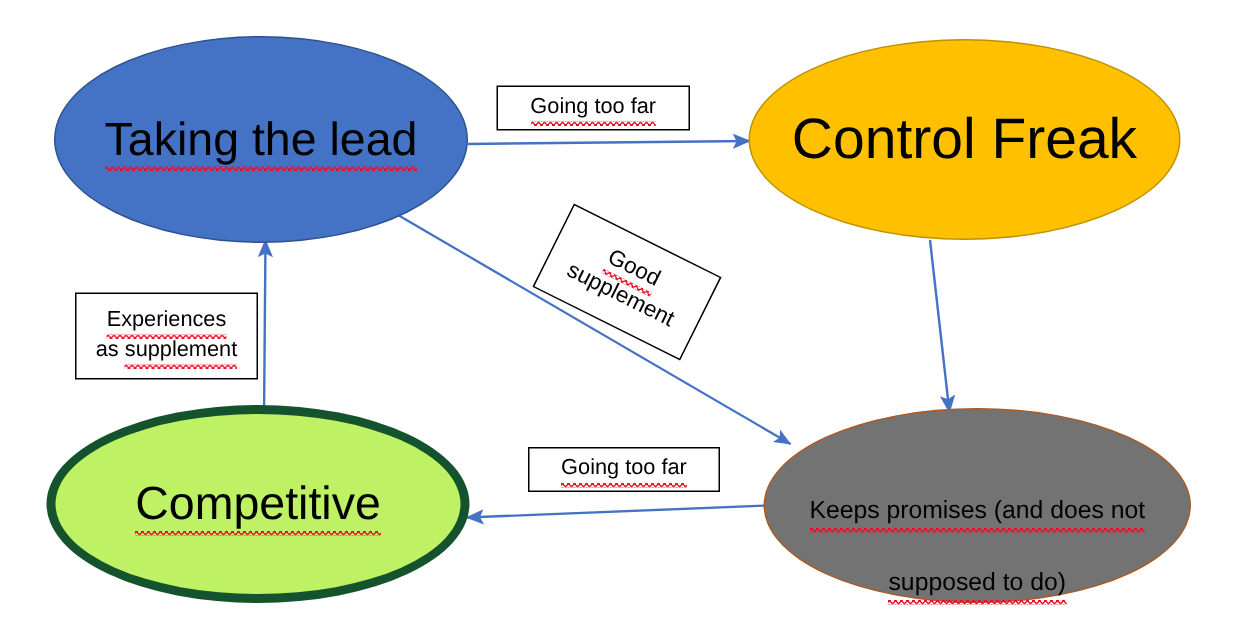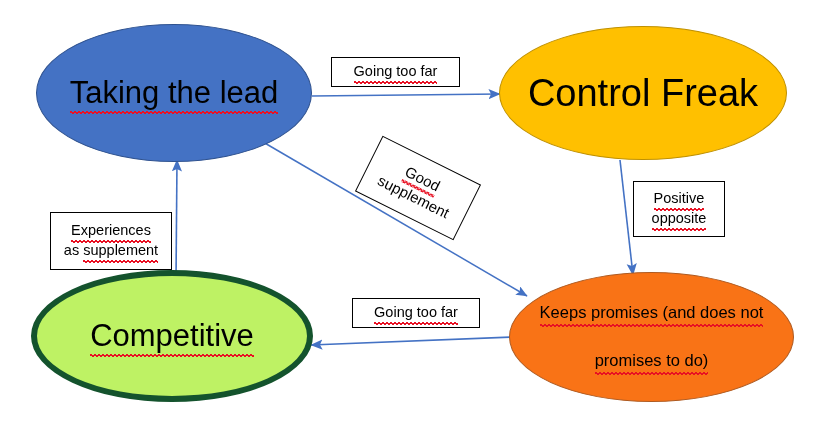--- a/index.html
+++ b/index.html
@@ -40,21 +40,21 @@
   }
   .node .node-label {
     color: #000000;
     line-height: 1.22;
     padding: 0 10px;
   }
 
   .node-blue   { background: #4472C4; border: 1px solid #2F528F; }
   .node-yellow { background: #FFC000; border: 1px solid #BF9000; }
   .node-green  { background: #bef264; border: 6px solid #14532d; }
-  .node-orange { background: #f97316; border: 1px solid #AE5A21; }
+  .node-orange { background: #737373; border: 1px solid #AE5A21; align-items: flex-end; }
 
   .label-box {
     position: absolute;
     background: #ffffff;
     border: 1px solid #000000;
     box-sizing: border-box;
     display: flex;
     align-items: center;
     justify-content: center;
     text-align: center;
@@ -120,43 +120,37 @@
   </div>
 
   <div class="node node-green" style="left:31px; top:270px; width:282px; height:132px;">
     <span class="node-label" style="font-size:31px;"><span class="sq">Competitive</span></span>
   </div>
 
   <div class="node node-orange" style="left:509px; top:272px; width:285px; height:130px;">
     <span class="node-label" style="font-size:16.5px; line-height:1.45;">
       <span class="sq">Keeps promises (and does not</span><br>
       <br>
-      <span class="sq">promises to do)</span>
+      <span class="sq">supposed to do)</span>
     </span>
   </div>
 
   <div class="label-box" style="left:331px; top:57px; width:129px; height:30px; font-size:14.5px;">
     <span class="sq">Going too far</span>
   </div>
 
   <div class="label-box rotated" style="left:363px; top:157px; width:110px; height:62px; font-size:15px;">
     <span>
       <span class="sq">Good</span><br>
       <span>supplement</span>
     </span>
   </div>
 
-  <div class="label-box" style="left:633px; top:181px; width:92px; height:56px; font-size:14.5px;">
-    <span>
-      <span class="sq">Positive</span><br>
-      <span class="sq">opposite</span>
-    </span>
-  </div>
 
-  <div class="label-box" style="left:50px; top:212px; width:122px; height:58px; font-size:14.5px;">
+  <div class="label-box" style="left:50px; top:195px; width:122px; height:58px; font-size:14.5px;">
     <span>
       <span class="sq">Experiences</span><br>
       <span>as </span><span class="sq">supplement</span>
     </span>
   </div>
 
   <div class="label-box" style="left:352px; top:298px; width:128px; height:30px; font-size:14.5px;">
     <span class="sq">Going too far</span>
   </div>
 

